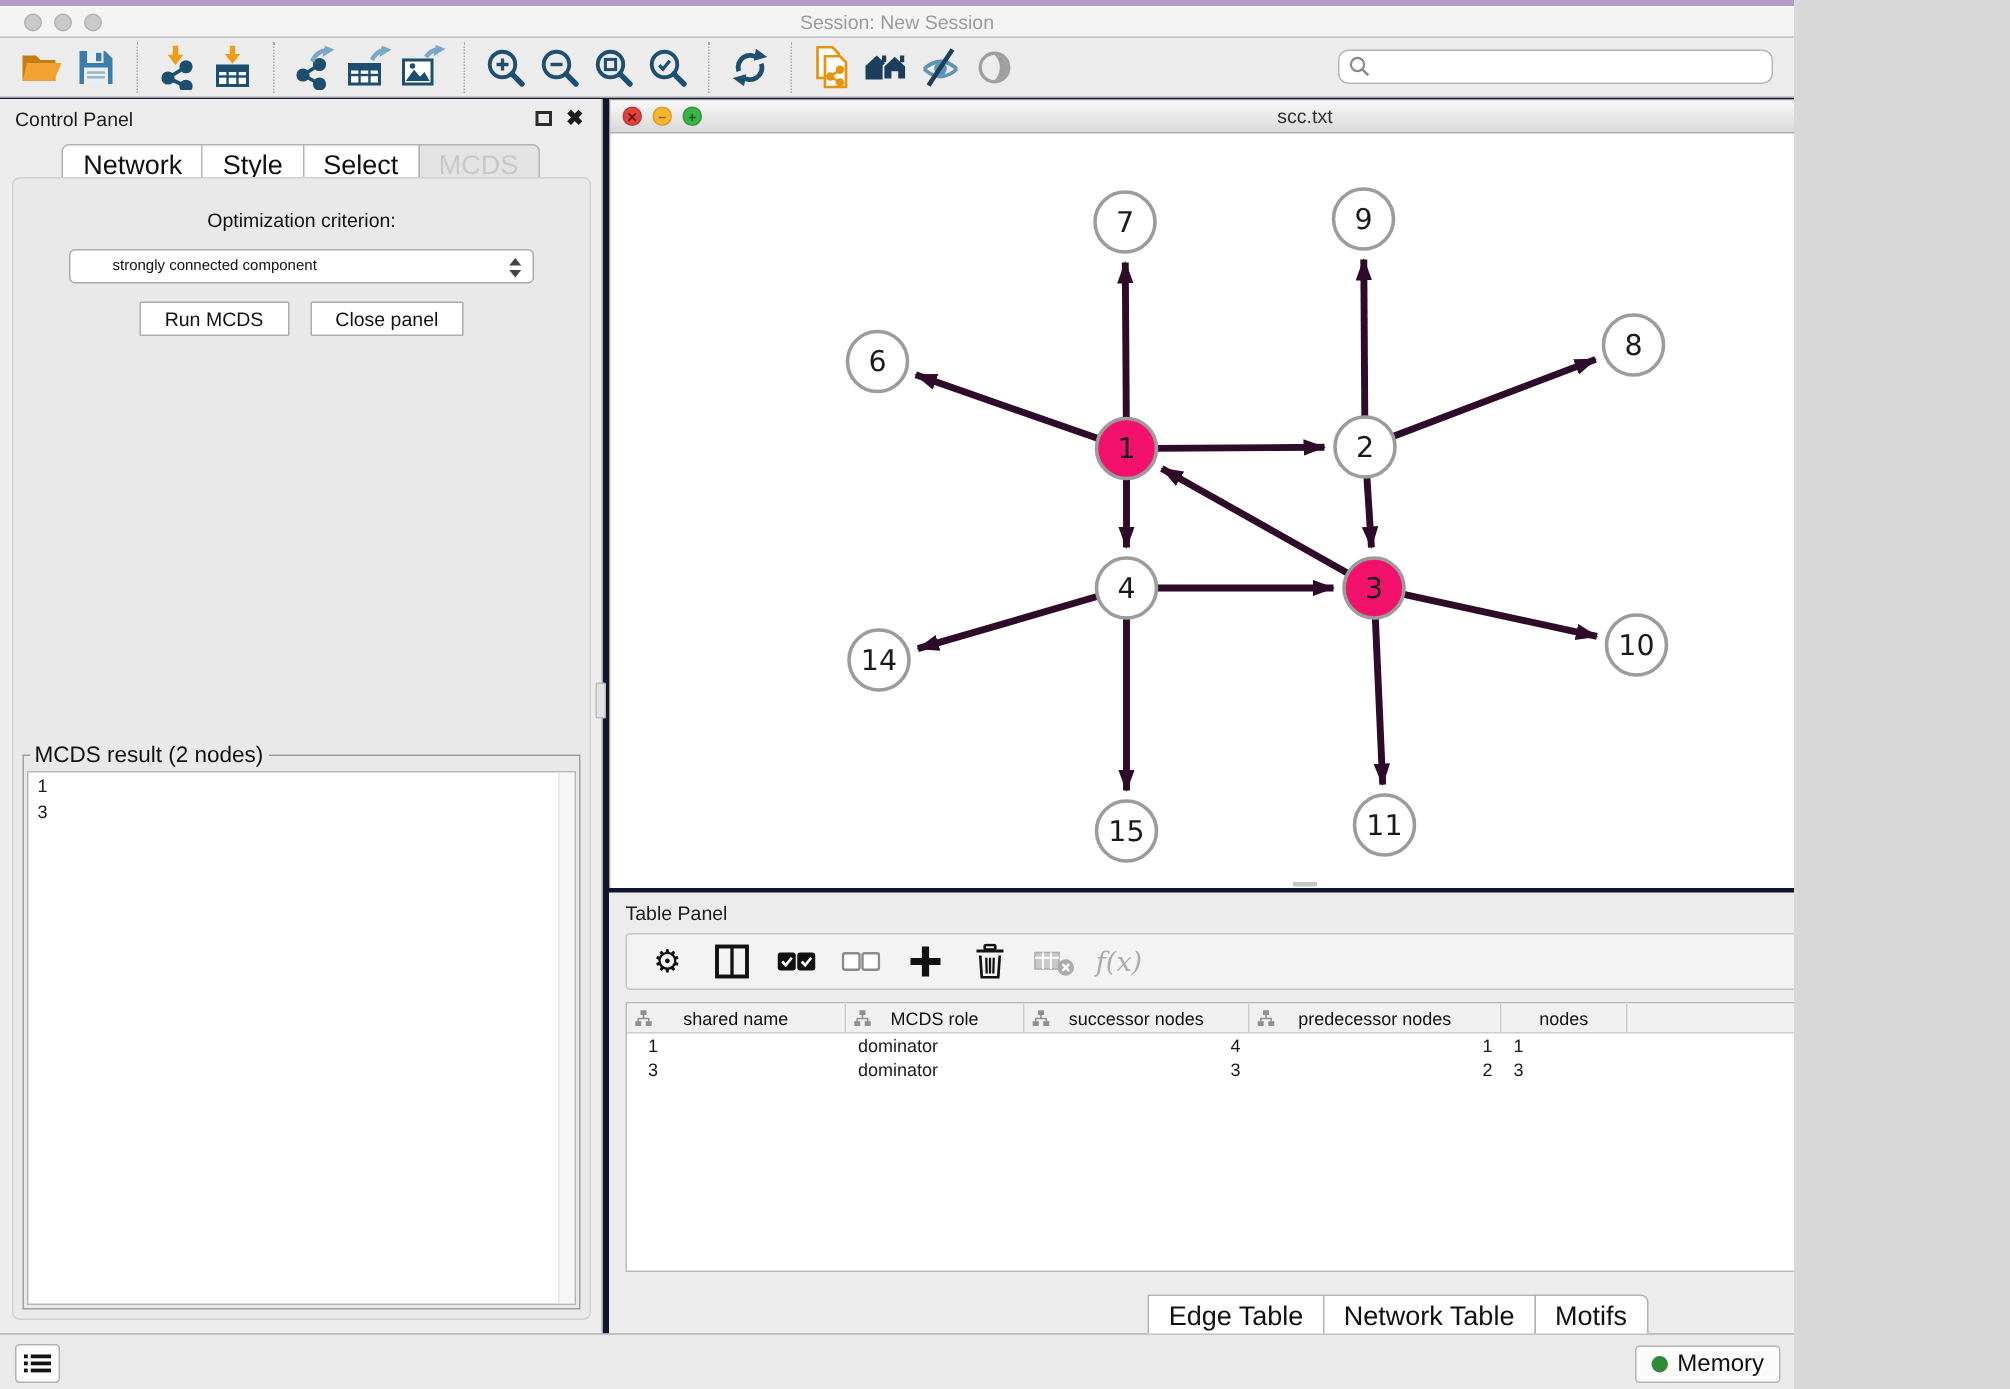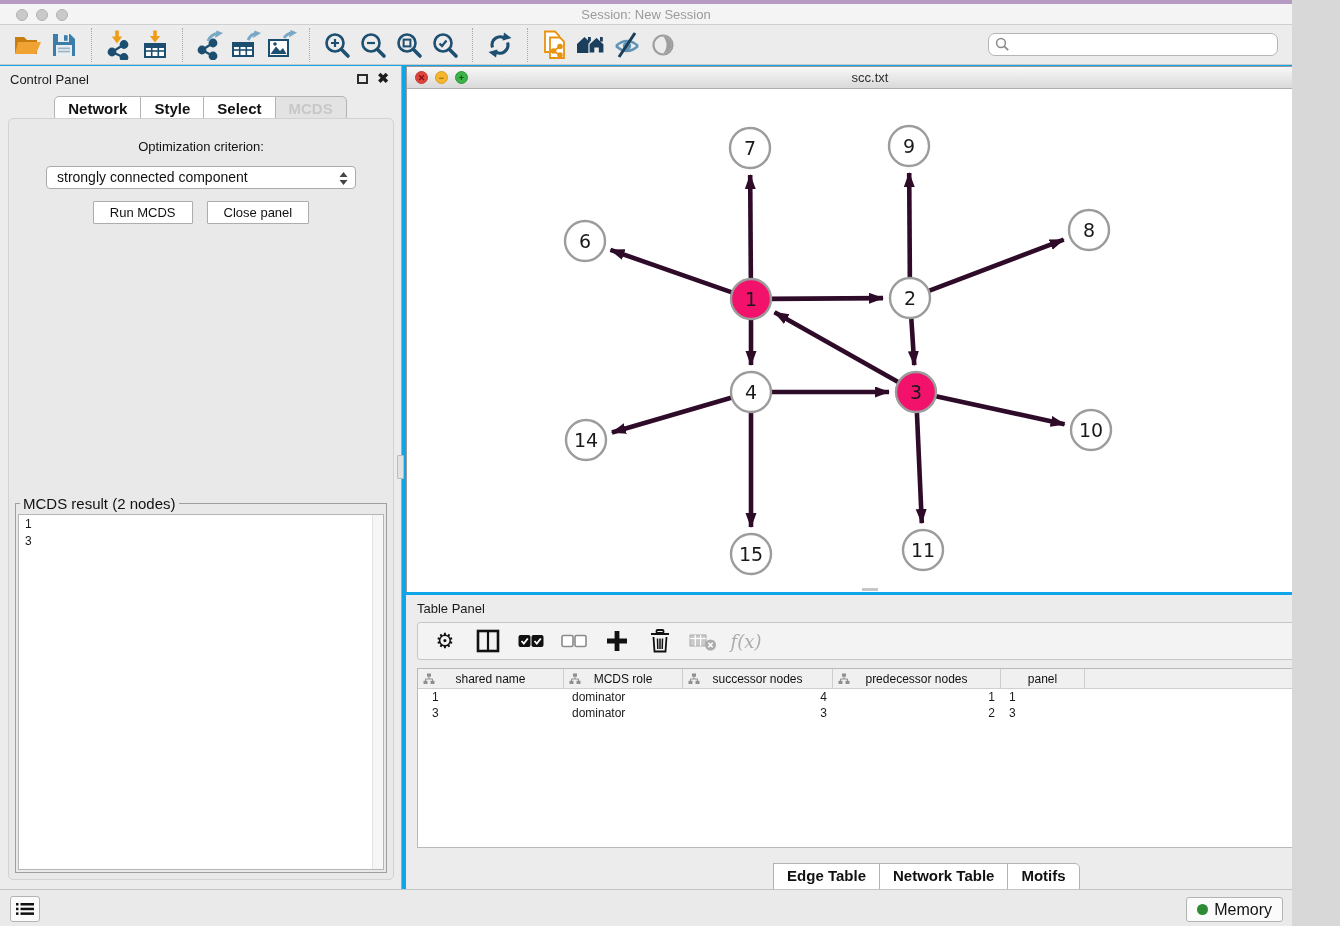--- a/index.html
+++ b/index.html
@@ -1,19 +1,19 @@
 <!DOCTYPE html>
 <html><head>
 <meta charset="utf-8">
 <style>
   * { margin:0; padding:0; box-sizing:border-box; }
   html,body { background:#d8d8d8; }
   .app {
-    position:relative; width:1292px; height:926px; overflow:hidden;
-    background:#0ea5e9; font-family:"Liberation Sans", sans-serif; color:#1a1a1a;
+    position:relative; width:1196px; height:926px; overflow:hidden;
+    background:#0f172a; font-family:"Liberation Sans", sans-serif; color:#1a1a1a;
   }
   
   .titlebar { position:absolute; top:0; left:0; right:0; height:25px; background:#f4f4f4; border-bottom:1px solid #cfcfcf; }
   .titlebar::before { content:""; position:absolute; top:0; left:0; right:0; height:4px; background:#b59ac4; }
   .titlebar .win-title { position:absolute; top:7px; left:0; right:0; text-align:center; font-size:13px; color:#9b9b9b; }
   .tl-dot { position:absolute; top:9px; width:12px; height:12px; border-radius:50%; background:#c9c9c9; border:1px solid #b2b2b2; }
   
   .toolbar { position:absolute; top:25px; left:0; right:0; height:40px; display:flex; align-items:center; padding:0 10px; border-bottom:1px solid #c9c9c9; background:#ececec; }
   .tb-icon { width:36px; height:34px; display:flex; align-items:center; justify-content:center; flex:0 0 auto; }
   .tb-sep { width:0; height:34px; border-left:1px dotted #a9a9a9; margin:0 9px; flex:0 0 auto; }
@@ -22,27 +22,27 @@
   .search-wrap .mag { position:absolute; left:7px; top:4px; }
   
   .control-panel { position:absolute; left:0; top:66px; width:402px; height:823px; border-right:1px solid #a8a8a8; background:#ececec; }
   .cp-titlerow { position:relative; height:26px;padding-left:20px; }
   .panel-title { position:absolute; left:10px; top:6px; font-size:13px; color:#1a1a1a; }
   .float-btn { position:absolute; top:8px; width:11px; height:10px; border:2px solid #2c2c2c; background:transparent; }
   .close-btn { position:absolute; top:3px; font-size:14px; font-weight:bold; color:#1c1c1c; line-height:18px; }
   .cp-float { right:33px; } .cp-close { right:12px; }
   .seg-tabs { display:flex; justify-content:center; }
   .cp-tabs { position:absolute; top:30px; left:0; width:100%; }
-  .seg { padding:3px 13px; font-size:15px; background:#fff; border:1px solid #b3b3b3; margin-left:-1px; color:#111; cursor:default; white-space:nowrap;font-weight:bold; }
+  .seg { padding:3px 13px; font-size:18px; background:#fff; border:1px solid #b3b3b3; margin-left:-1px; color:#111; cursor:default; white-space:nowrap; }
   .seg:first-child { border-radius:5px 0 0 5px; margin-left:0; }
   .seg:last-child { border-radius:0 5px 5px 0; }
   .seg.seg-active { background:#e3e3e3; color:#c8c8c8; }
   .cp-body { position:absolute; left:8px; top:52px; width:386px; height:762px; background:#e9e9e9; border:1px solid #d2d2d2; border-radius:5px; }
   .opt-label { text-align:center; margin-top:20px; font-size:13px; color:#111; }
-  .dropdown { position:relative; width:310px; height:23px; margin:12px auto 0; background:#fff; border:1px solid #ababab; border-radius:4px; font-size:14px; line-height:21px; padding-left:10px; color:#111; }
+  .dropdown { position:relative; width:310px; height:23px; margin:12px auto 0; background:#fff; border:1px solid #ababab; border-radius:4px; font-size:10px; line-height:21px; padding-left:28px; color:#111; }
   .dropdown .chev { position:absolute; right:7px; top:4px; }
   .btn-row { display:flex; justify-content:center; gap:14px; margin-top:12px; }
   .push-btn { height:23px; padding:0 16px; background:#fff; border:1px solid #adadad; border-radius:1px; font-size:13px; font-family:"Liberation Sans", sans-serif; color:#111; line-height:21px; }
   .result-group { position:absolute; left:6px; right:6px; top:376px; height:378px; border:1px solid #9f9f9f; padding:2px; }
   .result-group legend { font-size:15px; padding:0 3px; margin-left:2px; color:#111; }
   .result-area { position:relative; width:100%; height:100%; background:#fff; border:1px solid #b5b5b5; font-size:12px; line-height:17px; padding:1px 6px; overflow:hidden; }
   .result-area .sb { position:absolute; right:0; top:0; bottom:0; width:11px; background:#f6f6f6; border-left:1px solid #e3e3e3; }
   
   .net-window { position:absolute; left:406px; top:66px; width:928px; height:526px; border:1px solid #9a9a9a; background:#fff; }
   .nw-titlebar { position:relative; height:22px; background:linear-gradient(#f8f8f8,#d9d9d9); border-bottom:1px solid #aeaeae; }
@@ -457,21 +457,21 @@
                 <path d="M6 3.5 V6 M2.5 8 V6 H9.5 V8" stroke="#8f8f8f" fill="none"></path>
                 <g fill="#8f8f8f">
                   <rect x="4" y="0.5" width="4" height="3.2"></rect>
                   <rect x="0.5" y="7.8" width="4" height="3.2"></rect>
                   <rect x="7.5" y="7.8" width="4" height="3.2"></rect>
                 </g>
               </svg></span>
             <span>predecessor nodes</span>
           </div>
           <div class="th" style="width: 84px;">
-            <span>panel</span>
+            <span>nodes</span>
           </div>
           <div class="th th-fill"></div>
         </div>
       <div id="table-body">
           <div class="tr">
             <div class="td al" style="width: 146px;">1</div>
             <div class="td al2" style="width: 119px;">dominator</div>
             <div class="td ar" style="width: 150px;">4</div>
             <div class="td ar" style="width: 168px;">1</div>
             <div class="td al2" style="width: 84px;">1</div>

